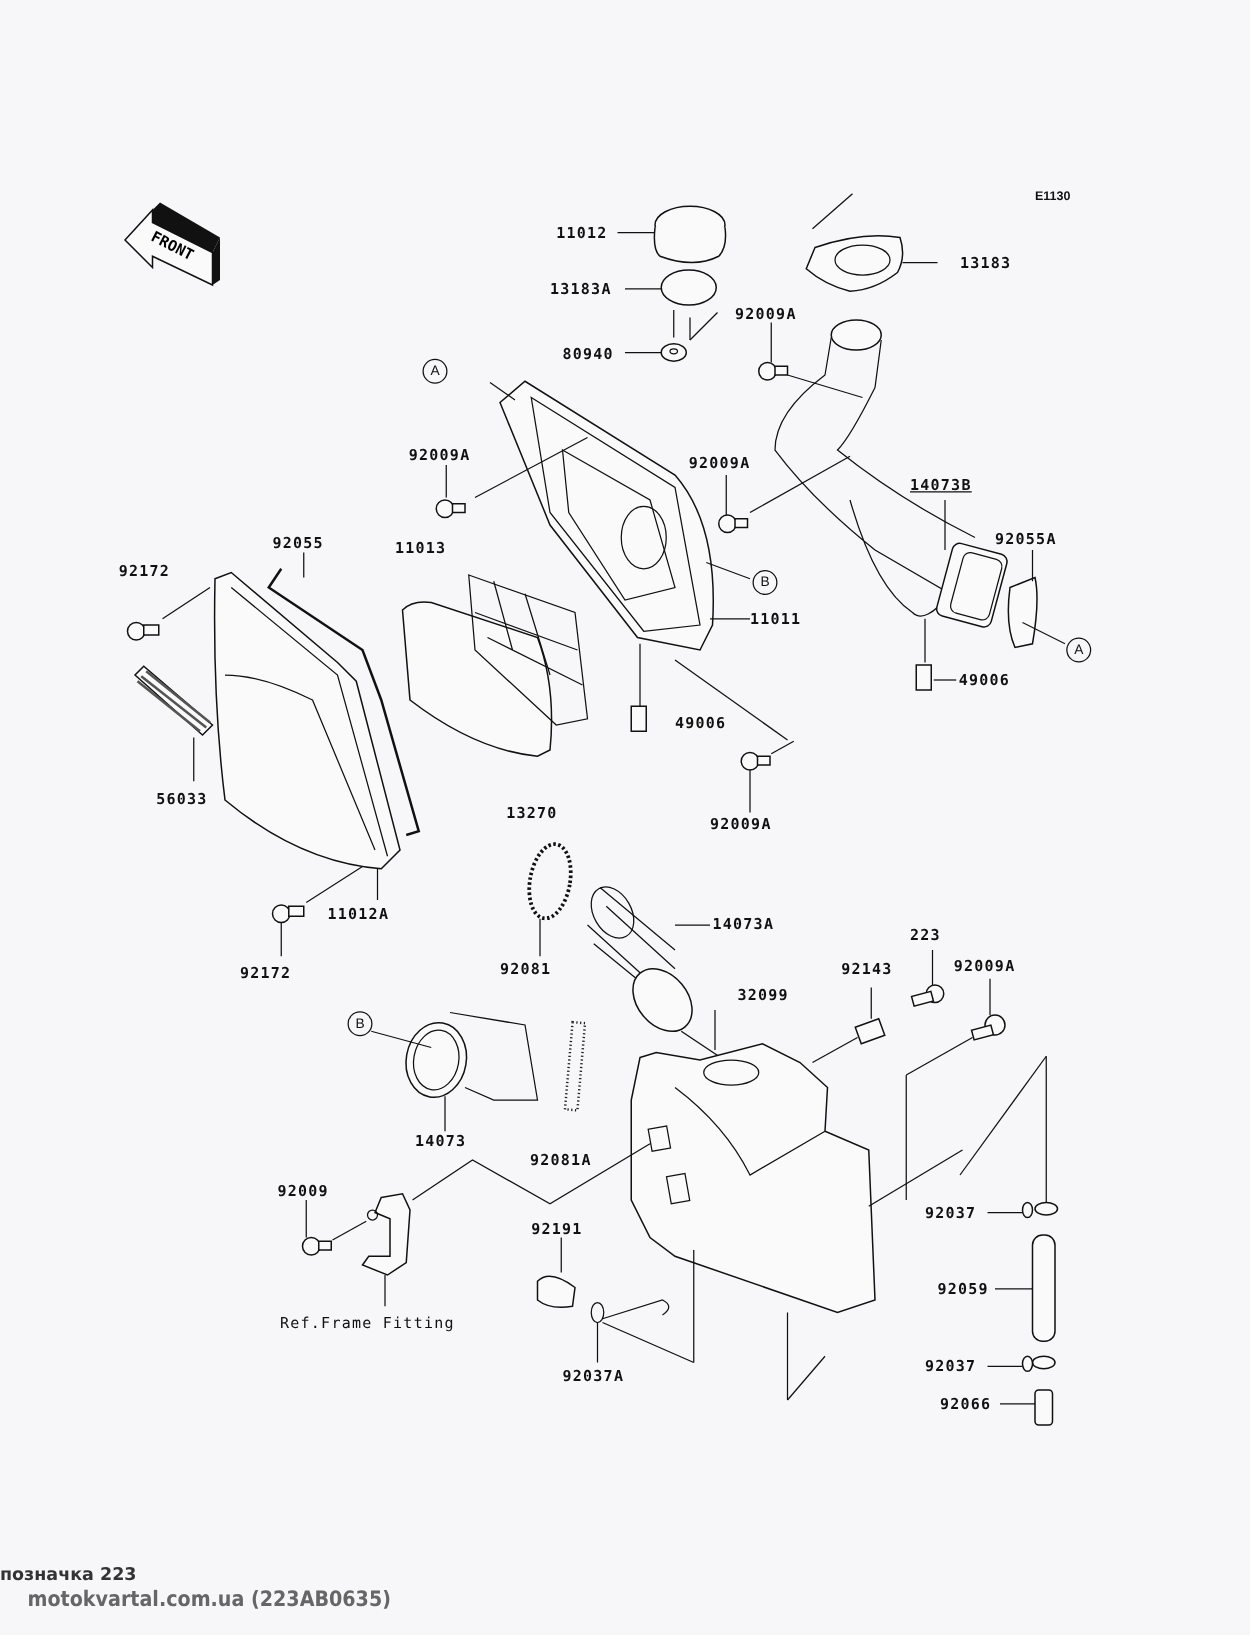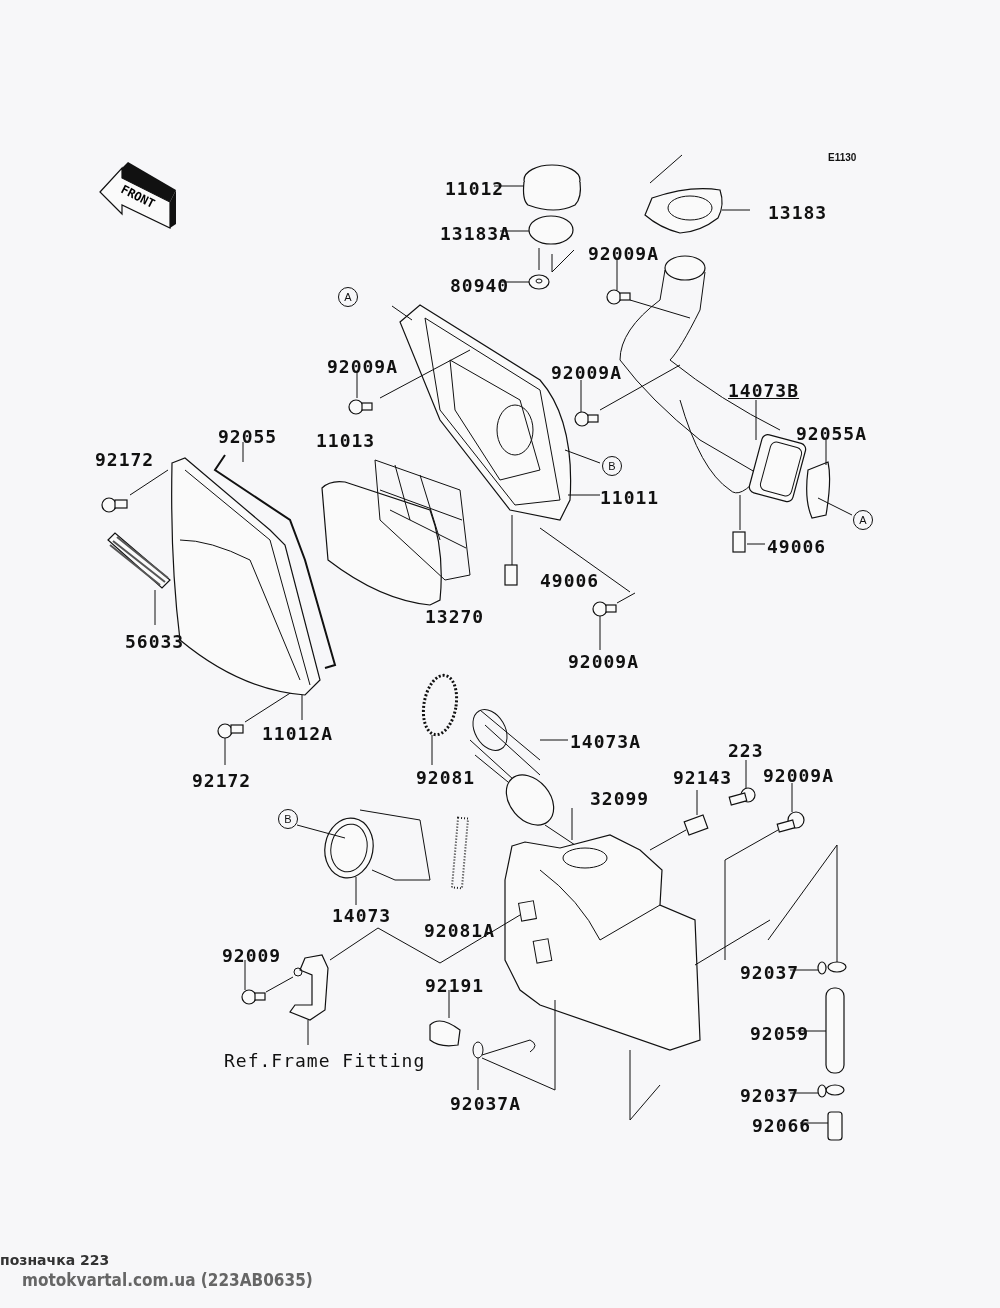--- a/index.html
+++ b/index.html
@@ -1,18 +1,18 @@
 <!DOCTYPE html>
 <html><head>
 <meta charset="utf-8">
 <style>
   html,body{margin:0;padding:0;background:#f7f7f9;}
   body{width:1000px;height:1308px;position:relative;overflow:hidden;font-family:"DejaVu Sans Mono","Liberation Mono",monospace;}
   #diagram{position:absolute;left:0;top:0;width:1000px;height:1308px;}
-  .lbl{position:absolute;font-family:"DejaVu Sans Mono","Liberation Mono",monospace;font-weight:bold;font-size:18px;color:#111;letter-spacing:1px;white-space:nowrap;line-height:1;}
+  .lbl{position:absolute;font-family:"DejaVu Sans Mono","Liberation Mono",monospace;font-weight:bold;font-size:12px;color:#111;letter-spacing:1px;white-space:nowrap;line-height:1;}
   .code{position:absolute;font-family:"Liberation Sans",sans-serif;font-size:10px;font-weight:bold;color:#111;}
   .callout{position:absolute;width:18px;height:18px;border:1px solid #111;border-radius:50%;font-family:"Liberation Sans",sans-serif;font-size:11px;text-align:center;line-height:18px;color:#111;background:#f7f7f9;}
   .footer{position:absolute;left:0;width:340px;text-align:left;font-family:"DejaVu Sans",sans-serif;font-weight:bold;}
   .footer1{top:1252px;font-size:14px;color:#333;}
   .footer2{top:1270px;font-size:17px;color:#666;font-family:"DejaVu Sans Condensed","DejaVu Sans",sans-serif;margin-left:22px;}
   svg .ln{stroke:#111;stroke-width:1;fill:none;}
   svg .pt{stroke:#111;stroke-width:1.2;fill:#fafafa;}
   svg .dk{stroke:#111;stroke-width:2;fill:none;}
 </style>
 </head>
@@ -244,26 +244,26 @@
 <div class="lbl" style="left:316px;top:432px;">11013</div>
 <div class="lbl" style="left:551px;top:364px;">92009A</div>
 <div class="lbl" style="left:728px;top:382px;text-decoration:underline;">14073B</div>
 <div class="lbl" style="left:796px;top:425px;">92055A</div>
 <div class="lbl" style="left:95px;top:451px;">92172</div>
 <div class="lbl" style="left:218px;top:428px;">92055</div>
 <div class="lbl" style="left:600px;top:489px;">11011</div>
 <div class="lbl" style="left:767px;top:538px;">49006</div>
 <div class="lbl" style="left:540px;top:572px;">49006</div>
 <div class="lbl" style="left:125px;top:633px;">56033</div>
-<div class="lbl" style="left:405px;top:608px;margin-left:20px;">13270</div>
+<div class="lbl" style="left:405px;top:644px;">13270</div>
 <div class="lbl" style="left:568px;top:653px;">92009A</div>
 <div class="lbl" style="left:262px;top:725px;">11012A</div>
 <div class="lbl" style="left:570px;top:733px;">14073A</div>
 <div class="lbl" style="left:192px;top:772px;">92172</div>
-<div class="lbl" style="left:400px;top:769px;margin-left:16px;">92081</div>
+<div class="lbl" style="left:400px;top:769px;">92081</div>
 <div class="lbl" style="left:728px;top:742px;">223</div>
 <div class="lbl" style="left:673px;top:769px;">92143</div>
 <div class="lbl" style="left:763px;top:767px;">92009A</div>
 <div class="lbl" style="left:590px;top:790px;">32099</div>
 <div class="lbl" style="left:332px;top:907px;">14073</div>
 <div class="lbl" style="left:424px;top:922px;">92081A</div>
 <div class="lbl" style="left:222px;top:947px;">92009</div>
 <div class="lbl" style="left:740px;top:964px;">92037</div>
 <div class="lbl" style="left:425px;top:977px;">92191</div>
 <div class="lbl" style="left:750px;top:1025px;">92059</div>

